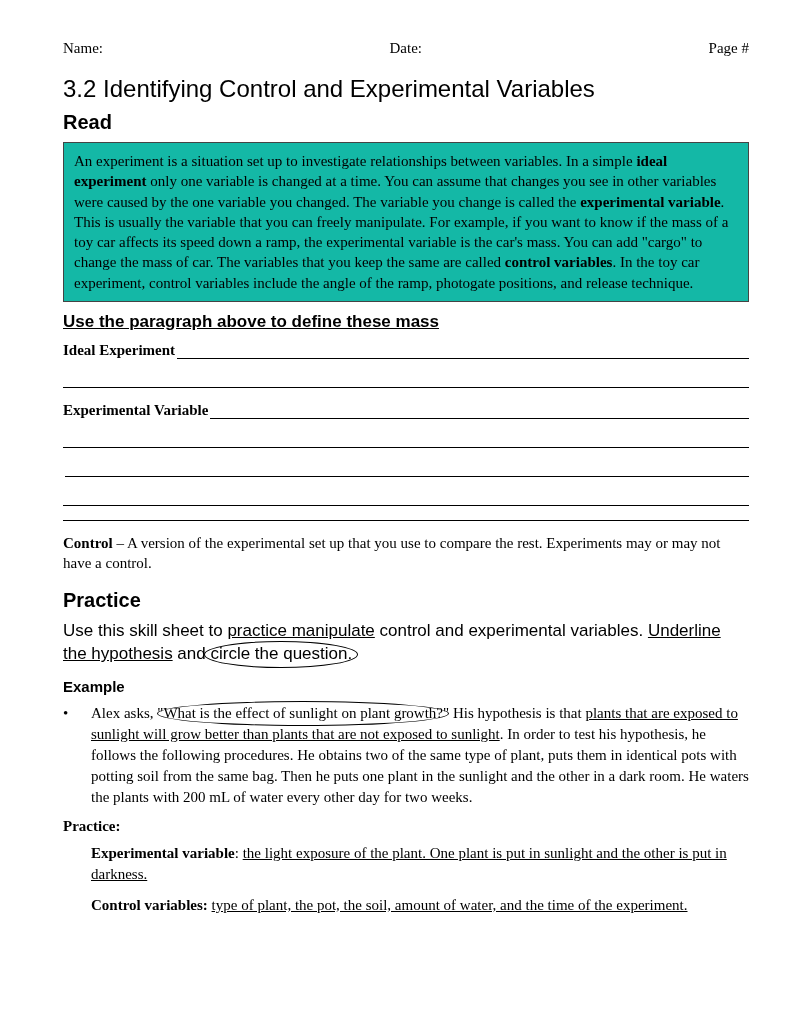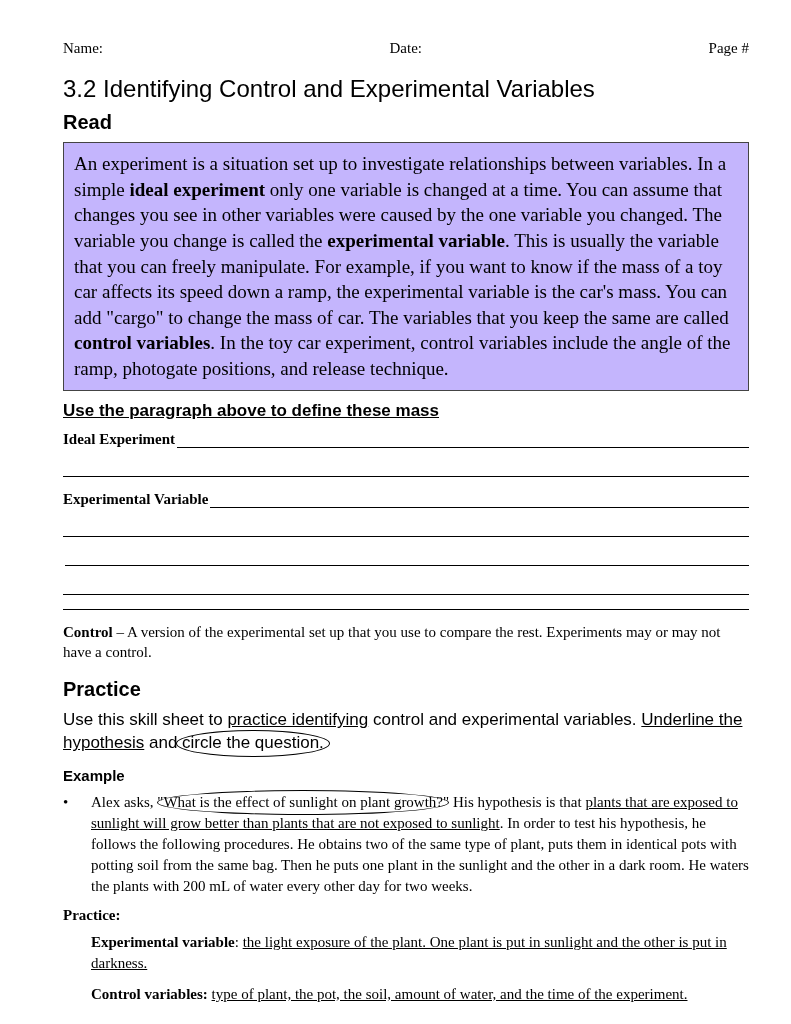--- a/index.html
+++ b/index.html
@@ -28,23 +28,23 @@
     margin: 6px 0 8px 0;
   }
   .section-h {
     font-family: Arial, Helvetica, sans-serif;
     font-weight: bold;
     font-size: 20px;
     margin: 8px 0 8px 0;
   }
   .read-box {
     border: 1px solid #444;
-    background: #c4b5fd;
+    background: #14b8a6;
     padding: 8px 10px;
-    font-size: 19px;
+    font-size: 15px;
     line-height: 1.35;
     margin-bottom: 10px;
   }
   .define-head {
     font-family: Arial, Helvetica, sans-serif;
     font-weight: bold;
     font-size: 17px;
     text-decoration: underline;
     margin: 8px 0 10px 0;
   }
@@ -169,21 +169,21 @@
 
   <hr class="hr">
 
   <div class="control-def">
     <b>Control</b><span> – A version of the experimental set up that you use to compare the rest.  Experiments may or may not have a control.</span>
   </div>
 
   <div class="section-h">Practice</div>
 
   <div class="practice-instr">
-    <span>Use this skill sheet to </span><span class="u">practice identifying</span><span> control and experimental variables. </span><span class="u">Underline the hypothesis</span><span> and </span><span class="oval">circle the question.</span>
+    <span>Use this skill sheet to </span><span class="u">practice manipulate</span><span> control and experimental variables. </span><span class="u">Underline the hypothesis</span><span> and </span><span class="oval">circle the question.</span>
   </div>
 
   <div class="example-h">Example</div>
 
   <div class="bullet-row">
     <div class="bullet">•</div>
     <div>
       <span>Alex asks, "</span><span class="oval">What is the effect of sunlight on plant growth?</span><span>" His hypothesis is that </span><span class="u">plants that are exposed to sunlight will grow better than plants that are not exposed to sunlight</span><span>. In order to test his hypothesis, he follows the following procedures. He obtains two of the same type of plant, puts them in identical pots with potting soil from the same bag. Then he puts one plant in the sunlight and the other in a dark room. He waters the plants with 200 mL of water every other day for two weeks.</span>
     </div>
   </div>

